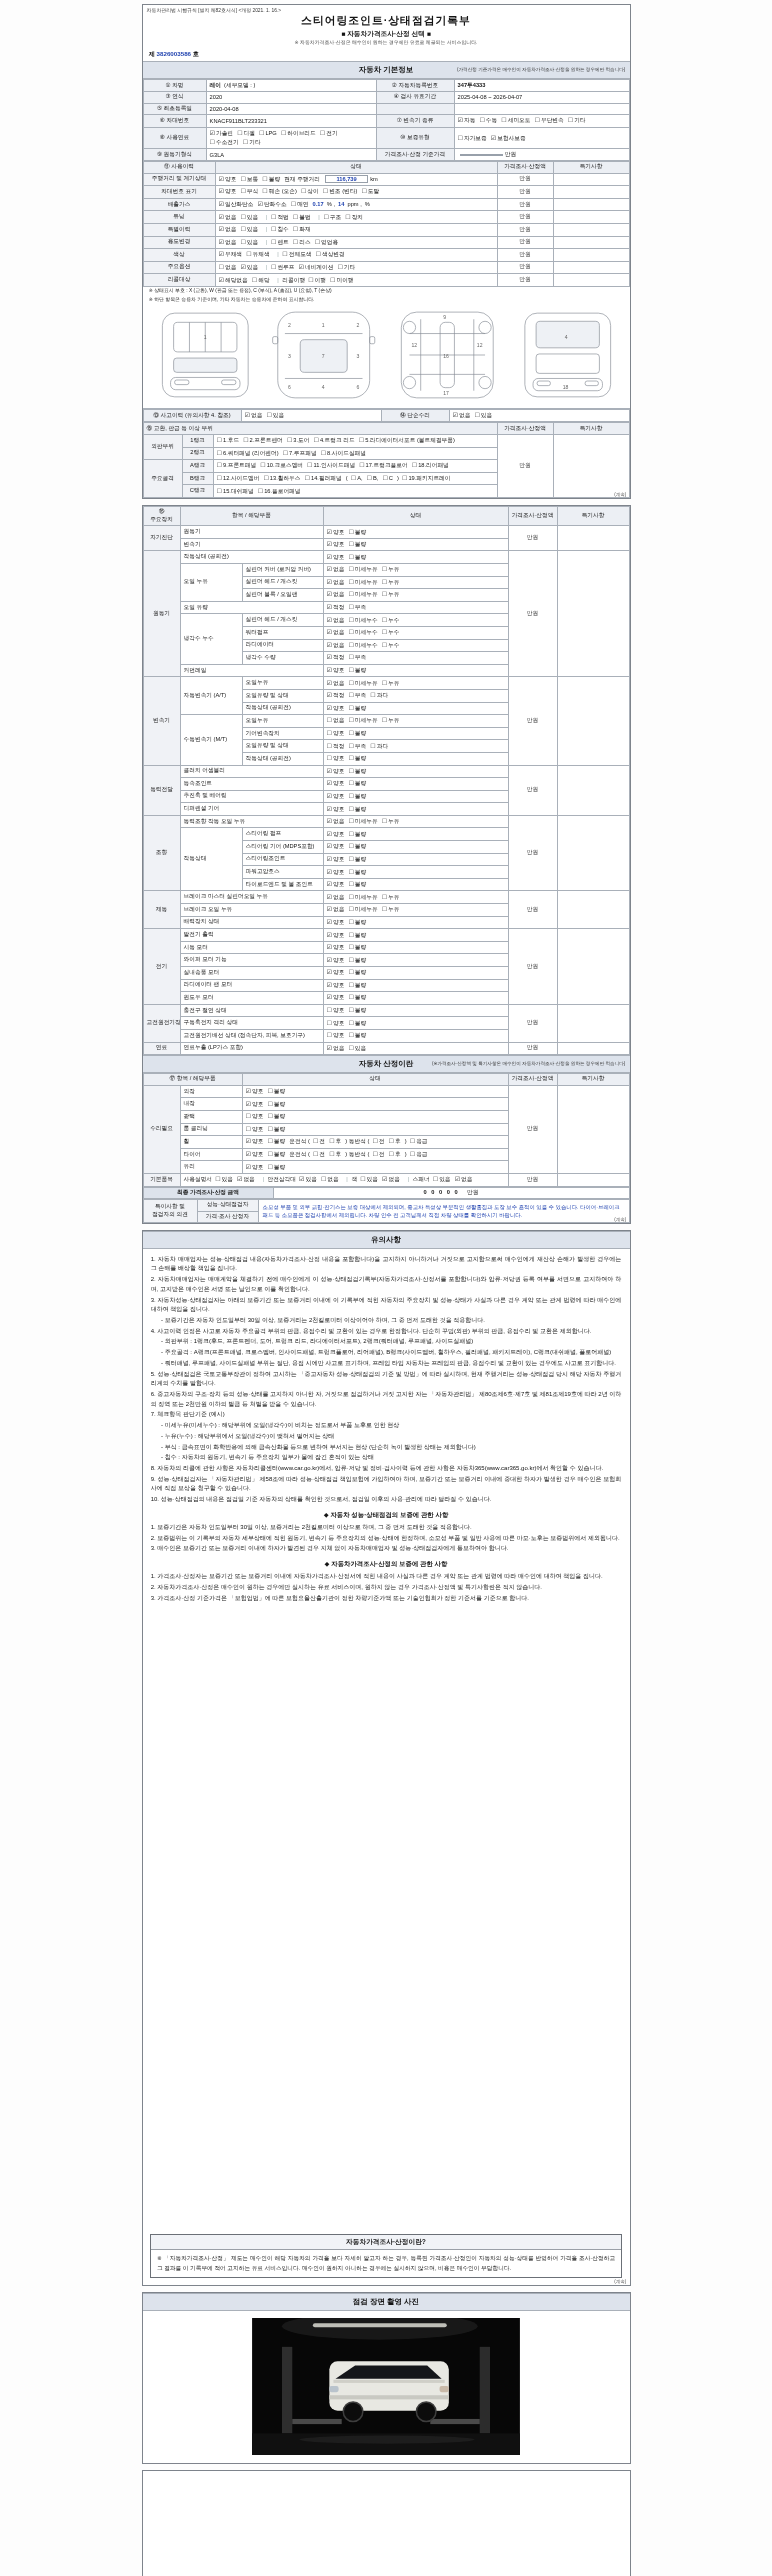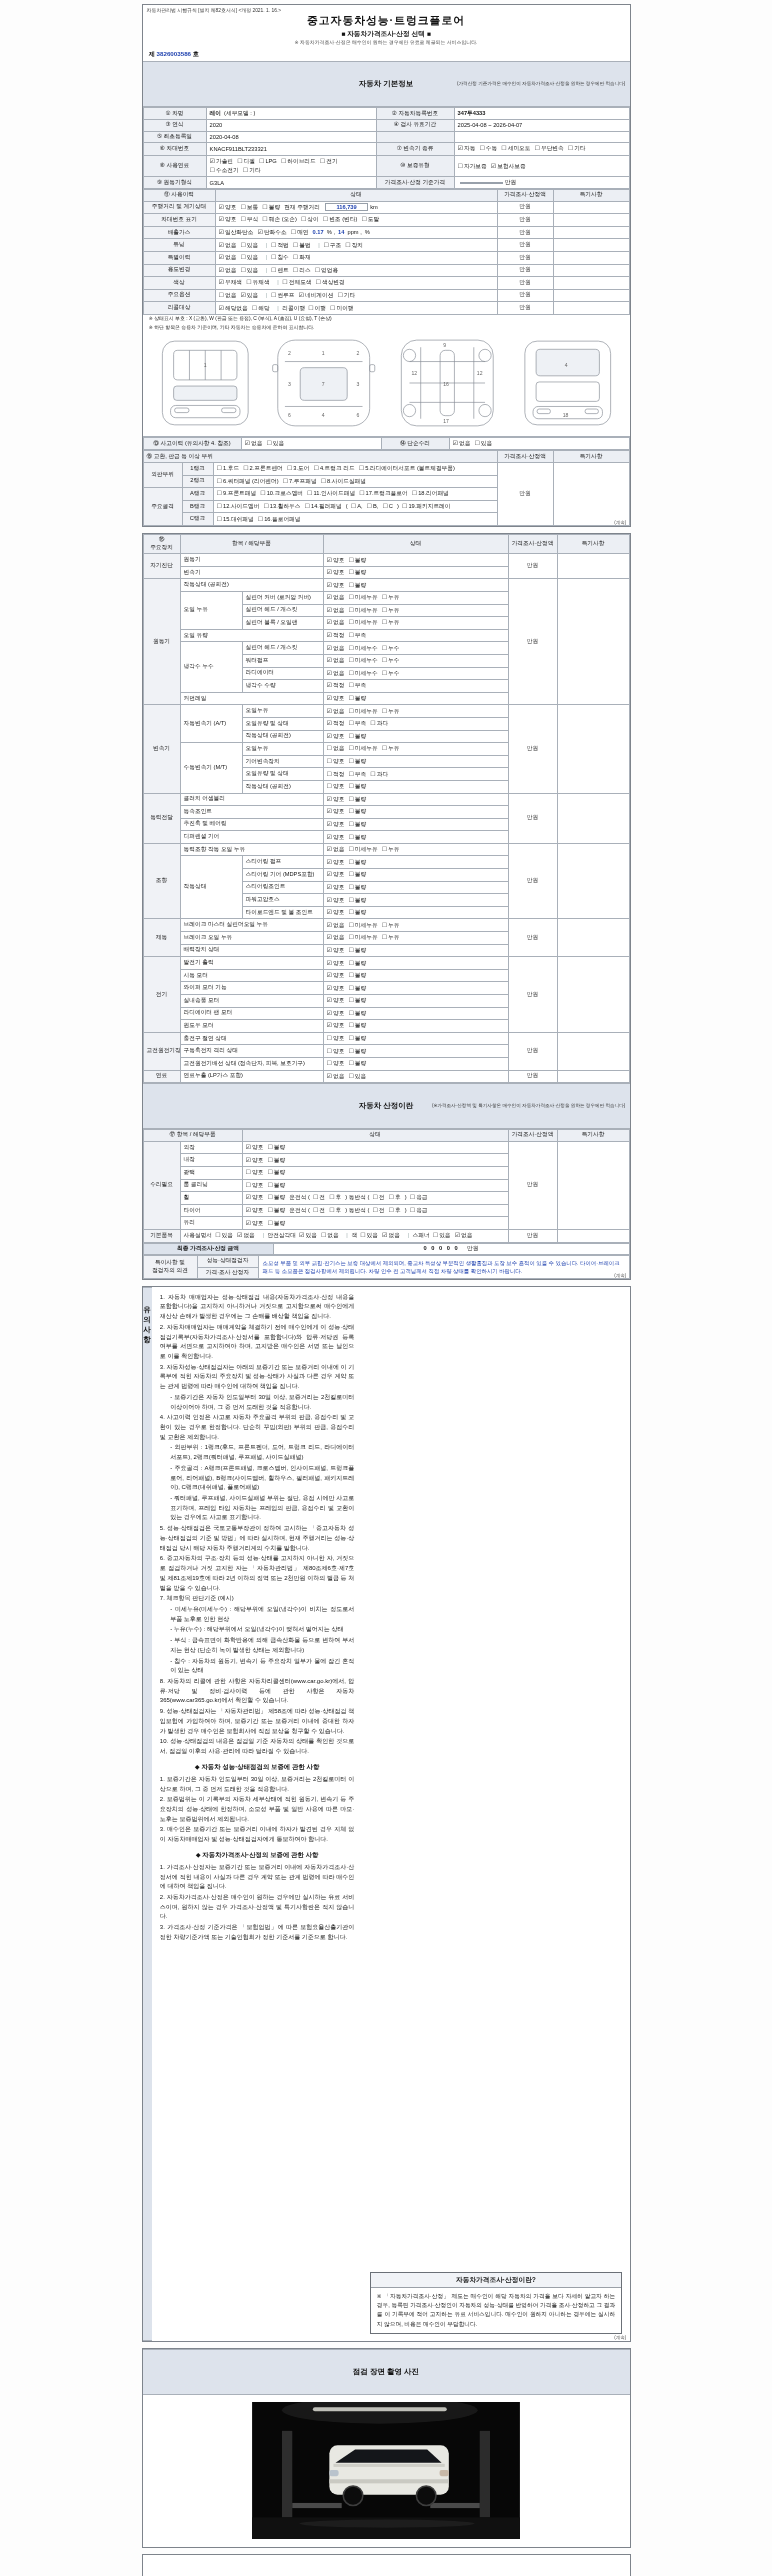--- a/index.html
+++ b/index.html
@@ -11,21 +11,21 @@
 .subtitle{text-align:center;font-size:6.7px;font-weight:bold;padding:1.5px 0 0.5px}
 .subnote{text-align:center;font-size:4.9px;color:#444;padding-bottom:1.5px}
 .docno{font-size:6.2px;padding:3.1px 6.2px 2.6px;font-weight:bold}
 .docno .num{color:#1c3fae}
 table{border-collapse:collapse;width:100%;table-layout:fixed}
 th,td{border:0.5px solid #a9b0b9;font-size:5.7px;padding:1.3px 3.1px;vertical-align:middle;word-break:keep-all;overflow:hidden}
 th{background:#eceff4;font-weight:normal;text-align:center}
 td.rowlbl,td.group{background:#f0f2f6;text-align:center}
 td.price{text-align:center;color:#333}
 td.state,td.item,td.sub{text-align:left}
-.sec{position:relative;background:#dde3ec;border-top:0.5px solid #a9b0b9;border-bottom:0.5px solid #a9b0b9;text-align:center;padding:17px 0;font-size:7.5px;font-weight:bold}
+.sec{position:relative;background:#dde3ec;border-top:0.5px solid #a9b0b9;border-bottom:0.5px solid #a9b0b9;text-align:center;padding:3px 0;font-size:7.5px;font-weight:bold}
 .sec .note{position:absolute;right:4.1px;top:50%;transform:translateY(-50%);font-size:4.6px;font-weight:normal;color:#333;max-width:46%;text-align:right;line-height:1.15}
 .cbx{font-family:"DejaVu Sans",sans-serif;font-size:6px;margin-right:1px;color:#444}
 .cbx.on{color:#101010}
 .cbl{margin-right:4.1px}
 .tok{white-space:nowrap;display:inline-block}
 .stx{margin-right:3.1px}
 .stx.bold{font-weight:bold}
 .blue{color:#1c3fae}
 .valbox{display:inline-block;min-width:43px;border:0.5px solid #98a0aa;background:#fff;padding:0 3.1px;text-align:center;margin:0 2.1px;font-weight:bold}
 .valbox.blue{color:#1c3fae}
@@ -38,37 +38,37 @@
 .amtv{font-weight:bold;letter-spacing:4.6px;margin-right:3.1px}
 .opin .optxt{font-size:5.4px;line-height:1.5;padding:2.6px 4.1px}
 .notice-body{padding:5.2px 8.2px 3.1px}
 .notice-line{font-size:6px;line-height:1.62;padding:0.5px 0;text-align:justify}
 .notice-line.ind{padding-left:10.3px}
 .notice-line.nhead{text-align:center;font-weight:bold;padding:4.6px 0 2.1px;font-size:6.4px}
 .nbox{border:0.8px solid #6b7077;margin:8.2px 7.2px 7.2px}
 .nbox .t{text-align:center;font-weight:bold;border-bottom:0.5px solid #9aa0a8;background:#f1f3f7;padding:2.6px;font-size:6.7px}
 .nbox .x{padding:4.1px 6.2px;font-size:5.7px;line-height:1.6;text-align:justify}
 .photo-wrap{display:flex;justify-content:center;padding:7.2px 0 8.2px;background:#fff}
-.b3{display:flex;min-height:1056px}
+.b3{display:flex;flex-direction:column;min-height:1056px}
 .nbox{margin-top:auto}
 .b5{min-height:206px;display:flex;flex-direction:column;justify-content:flex-end;padding-bottom:6.2px}
 .signspace{flex:1 1 auto;min-height:129px}
 .signlbl{text-align:center;font-weight:bold;font-size:7.7px;padding:3.1px}
 .fee{text-align:center;font-size:7.7px;font-weight:bold;color:#1c3fae;padding:2.1px 0 4.1px}
 .legal{text-align:center;font-size:5.2px;color:#222;line-height:1.55;padding:0 10.3px}
 .cont{position:absolute;right:3.1px;bottom:1px;font-size:4.6px;color:#555}
 </style>
 </head>
 <body>
 
 <div class="page">
 
   <div class="blk">
     <div class="formref">자동차관리법 시행규칙 [별지 제82호서식] &lt;개정 2021. 1. 16.&gt;</div>
-    <div class="title">중고자동차성능·트렁크플로어</div>
+    <div class="title">스티어링조인트·상태점검기록부</div>
     <div class="subtitle">■ 자동차가격조사·산정 선택 ■</div>
     <div class="subnote">※ 자동차가격조사·산정은 매수인이 원하는 경우에만 유료로 제공되는 서비스입니다.</div>
     <div class="docno">
       <span>제</span>
       <span class="num">3826003586</span>
       <span>호</span>
     </div>
 
     <div class="sec">
       <span>자동차 기본정보</span>

